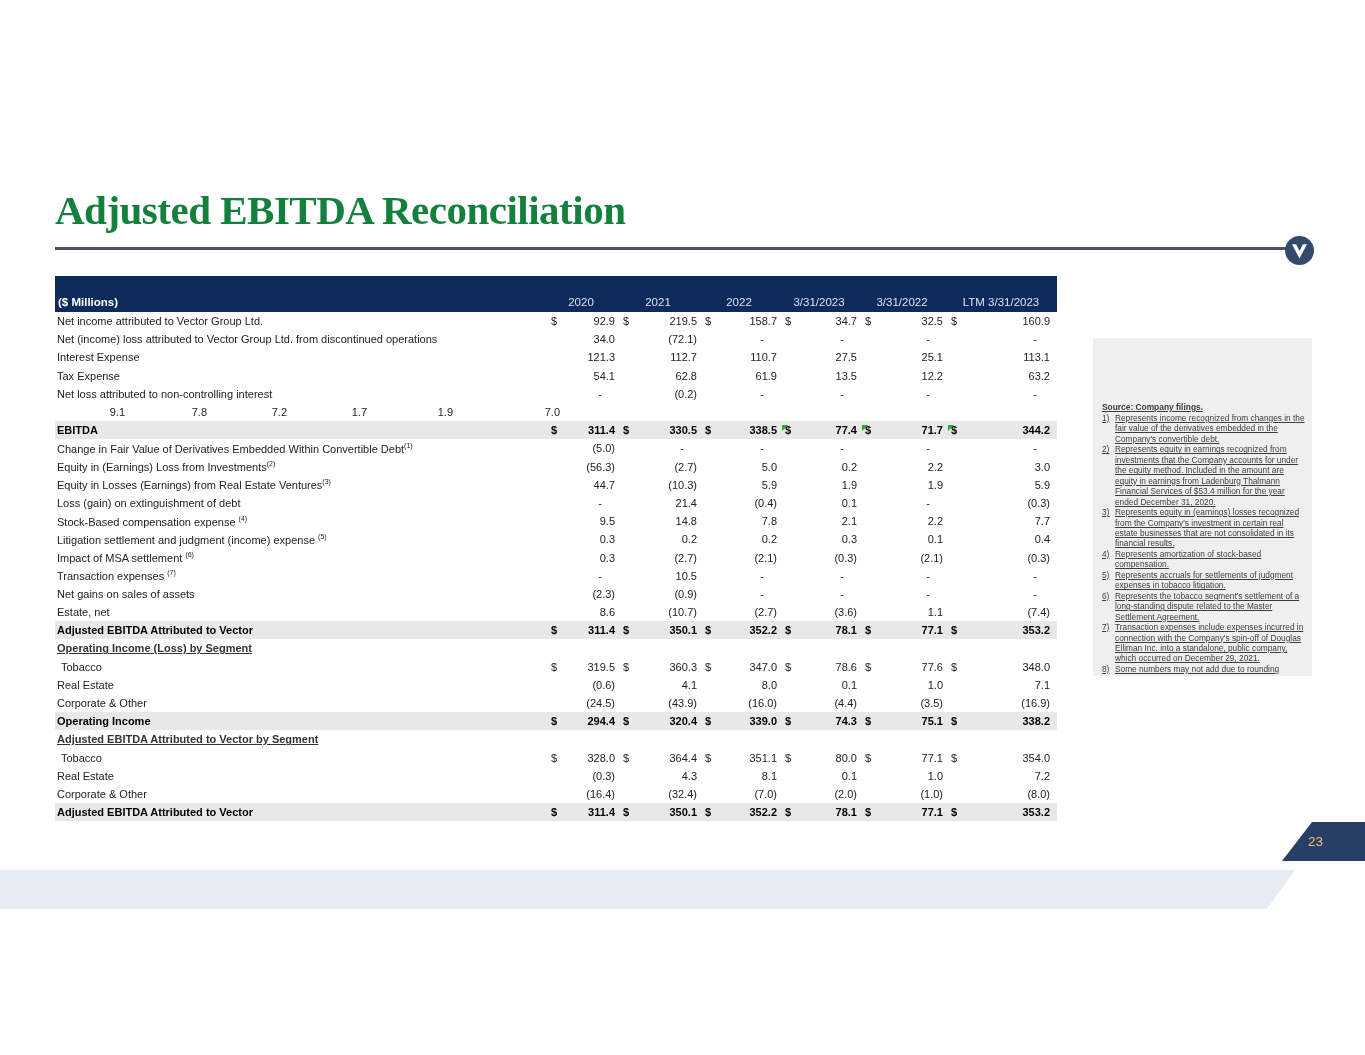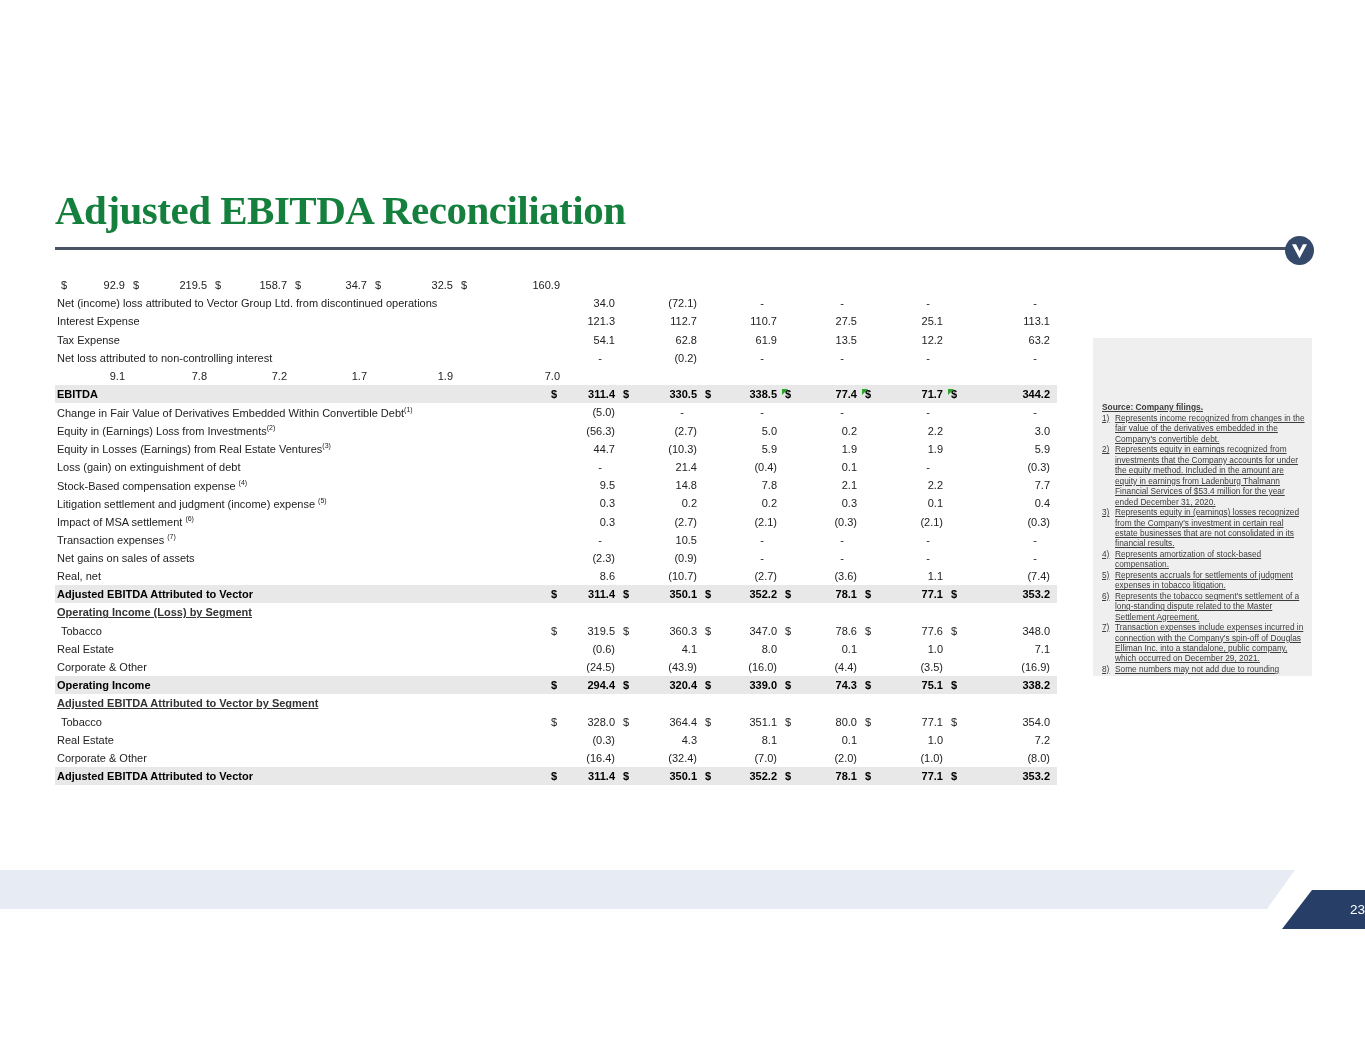--- a/index.html
+++ b/index.html
@@ -40,41 +40,52 @@
   .notes { position:absolute; left:1093px; top:338px; width:219px; height:338px; background:#efefef;
            padding:64px 7px 8px 9px; color:#3c3c3c;text-decoration:underline; }
   .notes .src { font-weight:700; font-size:8.4px; margin-bottom:1px; }
   .note { display:flex; font-size:8.3px; line-height:1.26; }
   .note .n { width:13px; flex:none; }
   .note .tx { flex:1; }
 
   
   .bottombar { position:absolute; left:0; top:870px; width:1295px; height:39px; background:#e7ebf3;
                clip-path:polygon(0 0, 100% 0, calc(100% - 28px) 100%, 0 100%); }
-  .pagetab { position:absolute; left:1282px; top:890px; width:83px; height:39px; background:#273e66;
+  .pagetab { position:absolute; left:1282px; top:822px; width:83px; height:39px; background:#273e66;
              clip-path:polygon(30px 0, 100% 0, 100% 100%, 0 100%);
-             color:#ffffff; font-size:13.5px; line-height:39px; text-align:right; padding-left:26px; }
+             color:#fdba74; font-size:13.5px; line-height:39px; text-align:left; padding-left:26px; }
 </style>
 </head>
 <body>
 
 <div class="slide">
 
   <div class="title">Adjusted EBITDA Reconciliation</div>
   <div class="divider"></div>
 
   <div class="logo">
     <svg viewBox="0 0 24 24">
       <path d="M2.5 4 L12 22 L21.5 4 L16.3 4 L12 12.6 L7.7 4 Z" fill="#ffffff"></path>
     </svg>
   </div>
 
   <div class="tbl">
+    <div class="t-head">
+      <div class="lbl">($ Millions)</div>
+
+    <div class="col g0">2020</div>
+        <div class="col g1">2021</div>
+        <div class="col g2">2022</div>
+        <div class="col g3">3/31/2023</div>
+        <div class="col g4">3/31/2022</div>
+        <div class="col g5">LTM 3/31/2023</div>
+      </div>
     <div id="t-body">
         <div class="t-row">
+          <div class="lbl">Net income attributed to Vector Group Ltd.</div>
           <div class="grp g0">
             <span class="dollar">$</span>
             <span class="val">92.9</span>
           </div>
           <div class="grp g1">
             <span class="dollar">$</span>
             <span class="val">219.5</span>
           </div>
           <div class="grp g2">
             <span class="dollar">$</span>
@@ -491,21 +502,21 @@
           <div class="grp g4">
             <span class="dollar"></span>
             <span class="val dash">-</span>
           </div>
           <div class="grp g5">
             <span class="dollar"></span>
             <span class="val dash">-</span>
           </div>
         </div>
         <div class="t-row">
-          <div class="lbl">Real, net</div>
+          <div class="lbl">Estate, net</div>
           <div class="grp g0">
             <span class="dollar"></span>
             <span class="val">8.6</span>
           </div>
           <div class="grp g1">
             <span class="dollar"></span>
             <span class="val">(10.7)</span>
           </div>
           <div class="grp g2">
             <span class="dollar"></span>

